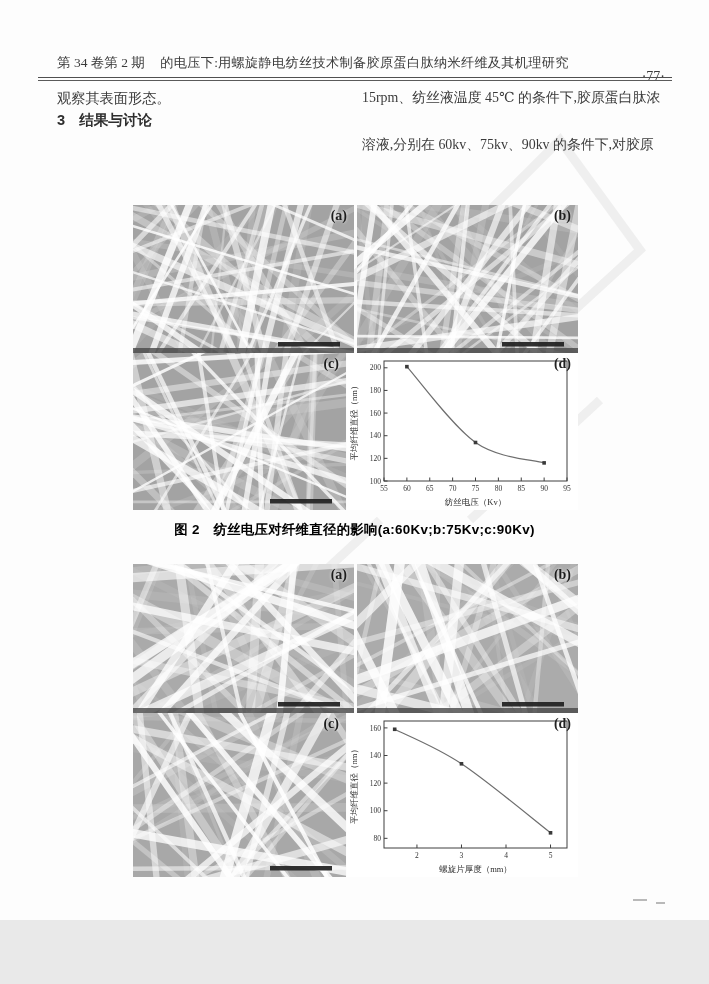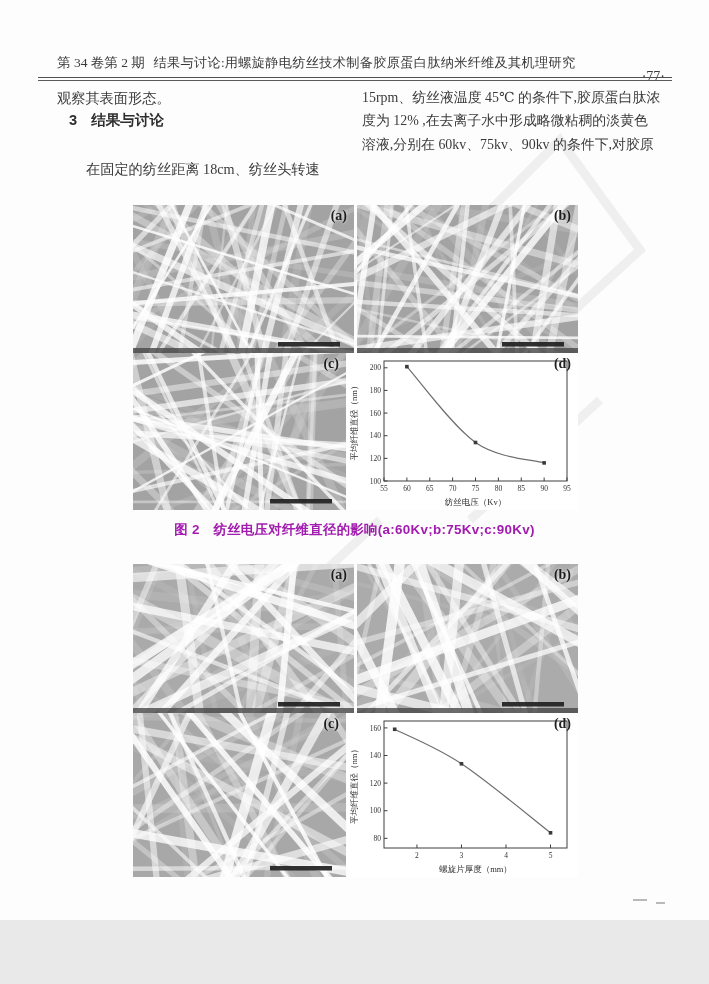--- a/index.html
+++ b/index.html
@@ -12,72 +12,70 @@
   
   .hdr-left  { position:absolute; left:57px;  top:54px; font-size:13.5px; white-space:nowrap; }
   .hdr-center{ position:absolute; left:140px; right:120px; top:54px; text-align:center; font-size:13.2px; letter-spacing:.3px; white-space:nowrap; }
   .hdr-right { position:absolute; right:44px; top:69px; font-size:14px; white-space:nowrap; }
   .rule {
     position:absolute; left:38px; right:37px; top:77px; height:2px;
     border-top:1.6px solid #4f4f4f; border-bottom:1px solid #5a5a5a;
   }
   
   .tl { position:absolute; font-size:14.2px; white-space:nowrap; }
-  .heading { font-family:"Liberation Sans","DejaVu Sans",sans-serif; font-weight:bold; font-size:14.6px; color:#2e2e2e;margin-left:12px; }
+  .heading { font-family:"Liberation Sans","DejaVu Sans",sans-serif; font-weight:bold; font-size:14.6px; color:#2e2e2e; }
   .heading .hnum { margin-right:14px; }
   .subheading { font-weight:bold; font-size:13.4px; letter-spacing:1.2px; color:#333; }
   .subheading .hnum { letter-spacing:0; margin-right:10px; }
   
   .fig { position:absolute; left:133px; width:445px; }
   .sem { position:absolute; background:#a3a3a3; overflow:hidden; }
   .sem svg, .chartbox svg { display:block; }
   .chartbox { position:absolute; background:#ffffff; }
   .plabel {
     position:absolute; top:3px; right:7px; z-index:3;
     font-weight:bold; font-size:14px; color:#1c1c1c;
     text-shadow:0 0 3px rgba(255,255,255,.85);
     font-family:"Liberation Serif",serif;
   }
   .plabel-dark { text-shadow:none; color:#222; }
   .caption {
     position:absolute; left:0; width:709px; text-align:center;
     font-family:"Liberation Sans","DejaVu Sans",sans-serif;
-    font-weight:bold; font-size:13.4px; color:#a21caf; letter-spacing:.3px;
+    font-weight:bold; font-size:13.4px; color:#000000; letter-spacing:.3px;
   }
   .pagenum { position:absolute; top:934px; left:0; width:709px; text-align:center; font-size:13px; color:#444; }
   .watermark { position:absolute; left:0; top:0; pointer-events:none; }
   .scan-dash { position:absolute; background:#b9b9b9; }
 </style>
 </head>
 <body>
 
 <div class="page">
 
   <svg class="watermark" width="709" height="984" viewBox="0 0 709 984">
     <g stroke="#e4e4e4" stroke-width="9" fill="none" opacity="0.55">
       <path d="M430 270 L560 140 L640 250 L520 360 Z"></path>
       <path d="M300 330 L420 210"></path>
       <path d="M470 520 L600 400"></path>
       <path d="M250 640 L380 520"></path>
     </g>
   </svg>
 
   <div class="hdr-left">第 34 卷第 2 期</div>
-  <div class="hdr-center">结果与讨论:用螺旋静电纺丝技术制备胶原蛋白肽纳米纤维及其机理研究</div>
+  <div class="hdr-center">的电压下:用螺旋静电纺丝技术制备胶原蛋白肽纳米纤维及其机理研究</div>
   <div class="hdr-right">·77·</div>
   <div class="rule"></div>
 
   <div class="tl" style="left:57px; top:89px;">观察其表面形态。</div>
   <div class="tl heading" style="left:57px; top:111px;">
     <span class="hnum">3</span><span>结果与讨论</span>
   </div>
-  <div class="tl" style="left:86px; top:160px;">在固定的纺丝距离 18cm、纺丝头转速</div>
 
   <div class="tl" style="left:362px; top:89px;  font-size:13.9px;">15rpm、纺丝液温度 45℃ 的条件下,胶原蛋白肽浓</div>
-  <div class="tl" style="left:362px; top:112px; font-size:13.9px;">度为 12% ,在去离子水中形成略微粘稠的淡黄色</div>
   <div class="tl" style="left:362px; top:136px; font-size:13.9px;">溶液,分别在 60kv、75kv、90kv 的条件下,对胶原</div>
 
   <div class="fig" style="top:205px; height:305px;">
     <div class="sem" style="left:0;   top:0;     width:221px; height:148px;">
       <svg width="221" height="148" viewBox="0 0 221 148">
           <g>
             <line x1="201.67727255911763" y1="-172.350924941356" x2="24.44420294326534" y2="329.2150617787788" stroke="#cfcfcf" stroke-opacity="0.30" stroke-width="8.1"></line>
             <line x1="144.3542916545056" y1="-252.91493925082273" x2="93.45156381154729" y2="276.602683022644" stroke="#cfcfcf" stroke-opacity="0.30" stroke-width="5.7"></line>
             <line x1="39.923392367609935" y1="-132.77699367993" x2="172.25537933729106" y2="382.4591126098526" stroke="#cfcfcf" stroke-opacity="0.32" stroke-width="7.1"></line>
             <line x1="-136.49581474494457" y1="-176.43128194783506" x2="207.5756533011821" y2="229.27159563203034" stroke="#cfcfcf" stroke-opacity="0.25" stroke-width="5.3"></line>

